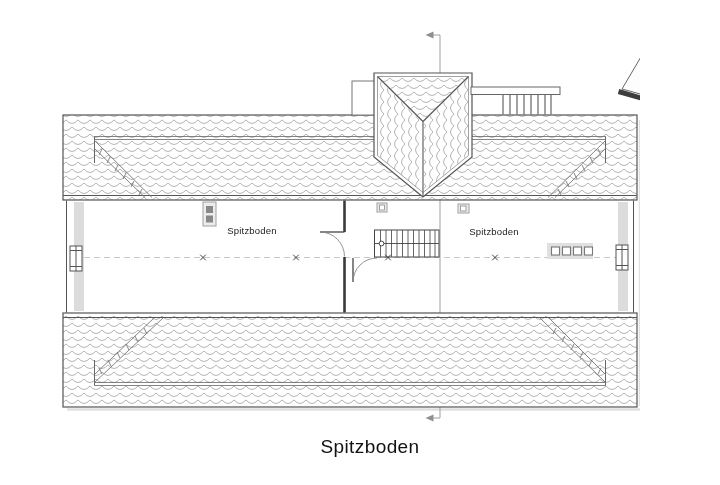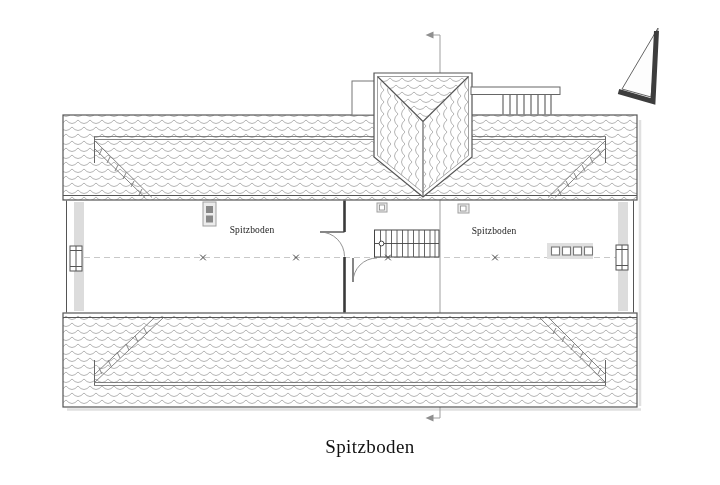--- a/index.html
+++ b/index.html
@@ -1,17 +1,17 @@
 <!DOCTYPE html>
 <html><head>
 <meta charset="utf-8">
 <style>
   html,body{margin:0;padding:0;background:#ffffff;}
-  #stage{position:relative;width:720px;height:485px;background:#fff;overflow:hidden;
-         font-family:Liberation Serif, serif;}
+  #stage{position:relative;width:640px;height:485px;background:#fff;overflow:hidden;
+         font-family:Liberation Sans, sans-serif;}
   #plan-svg{position:absolute;left:0;top:0;}
   .room-label{position:absolute;transform:translateX(-50%);font-size:9.5px;color:#222;
               white-space:nowrap;letter-spacing:0.2px;}
   .plan-title{position:absolute;transform:translateX(-50%);font-size:19px;color:#111;
               white-space:nowrap;letter-spacing:0.4px;}
 </style>
 </head>
 <body>
 
 <div id="stage">

